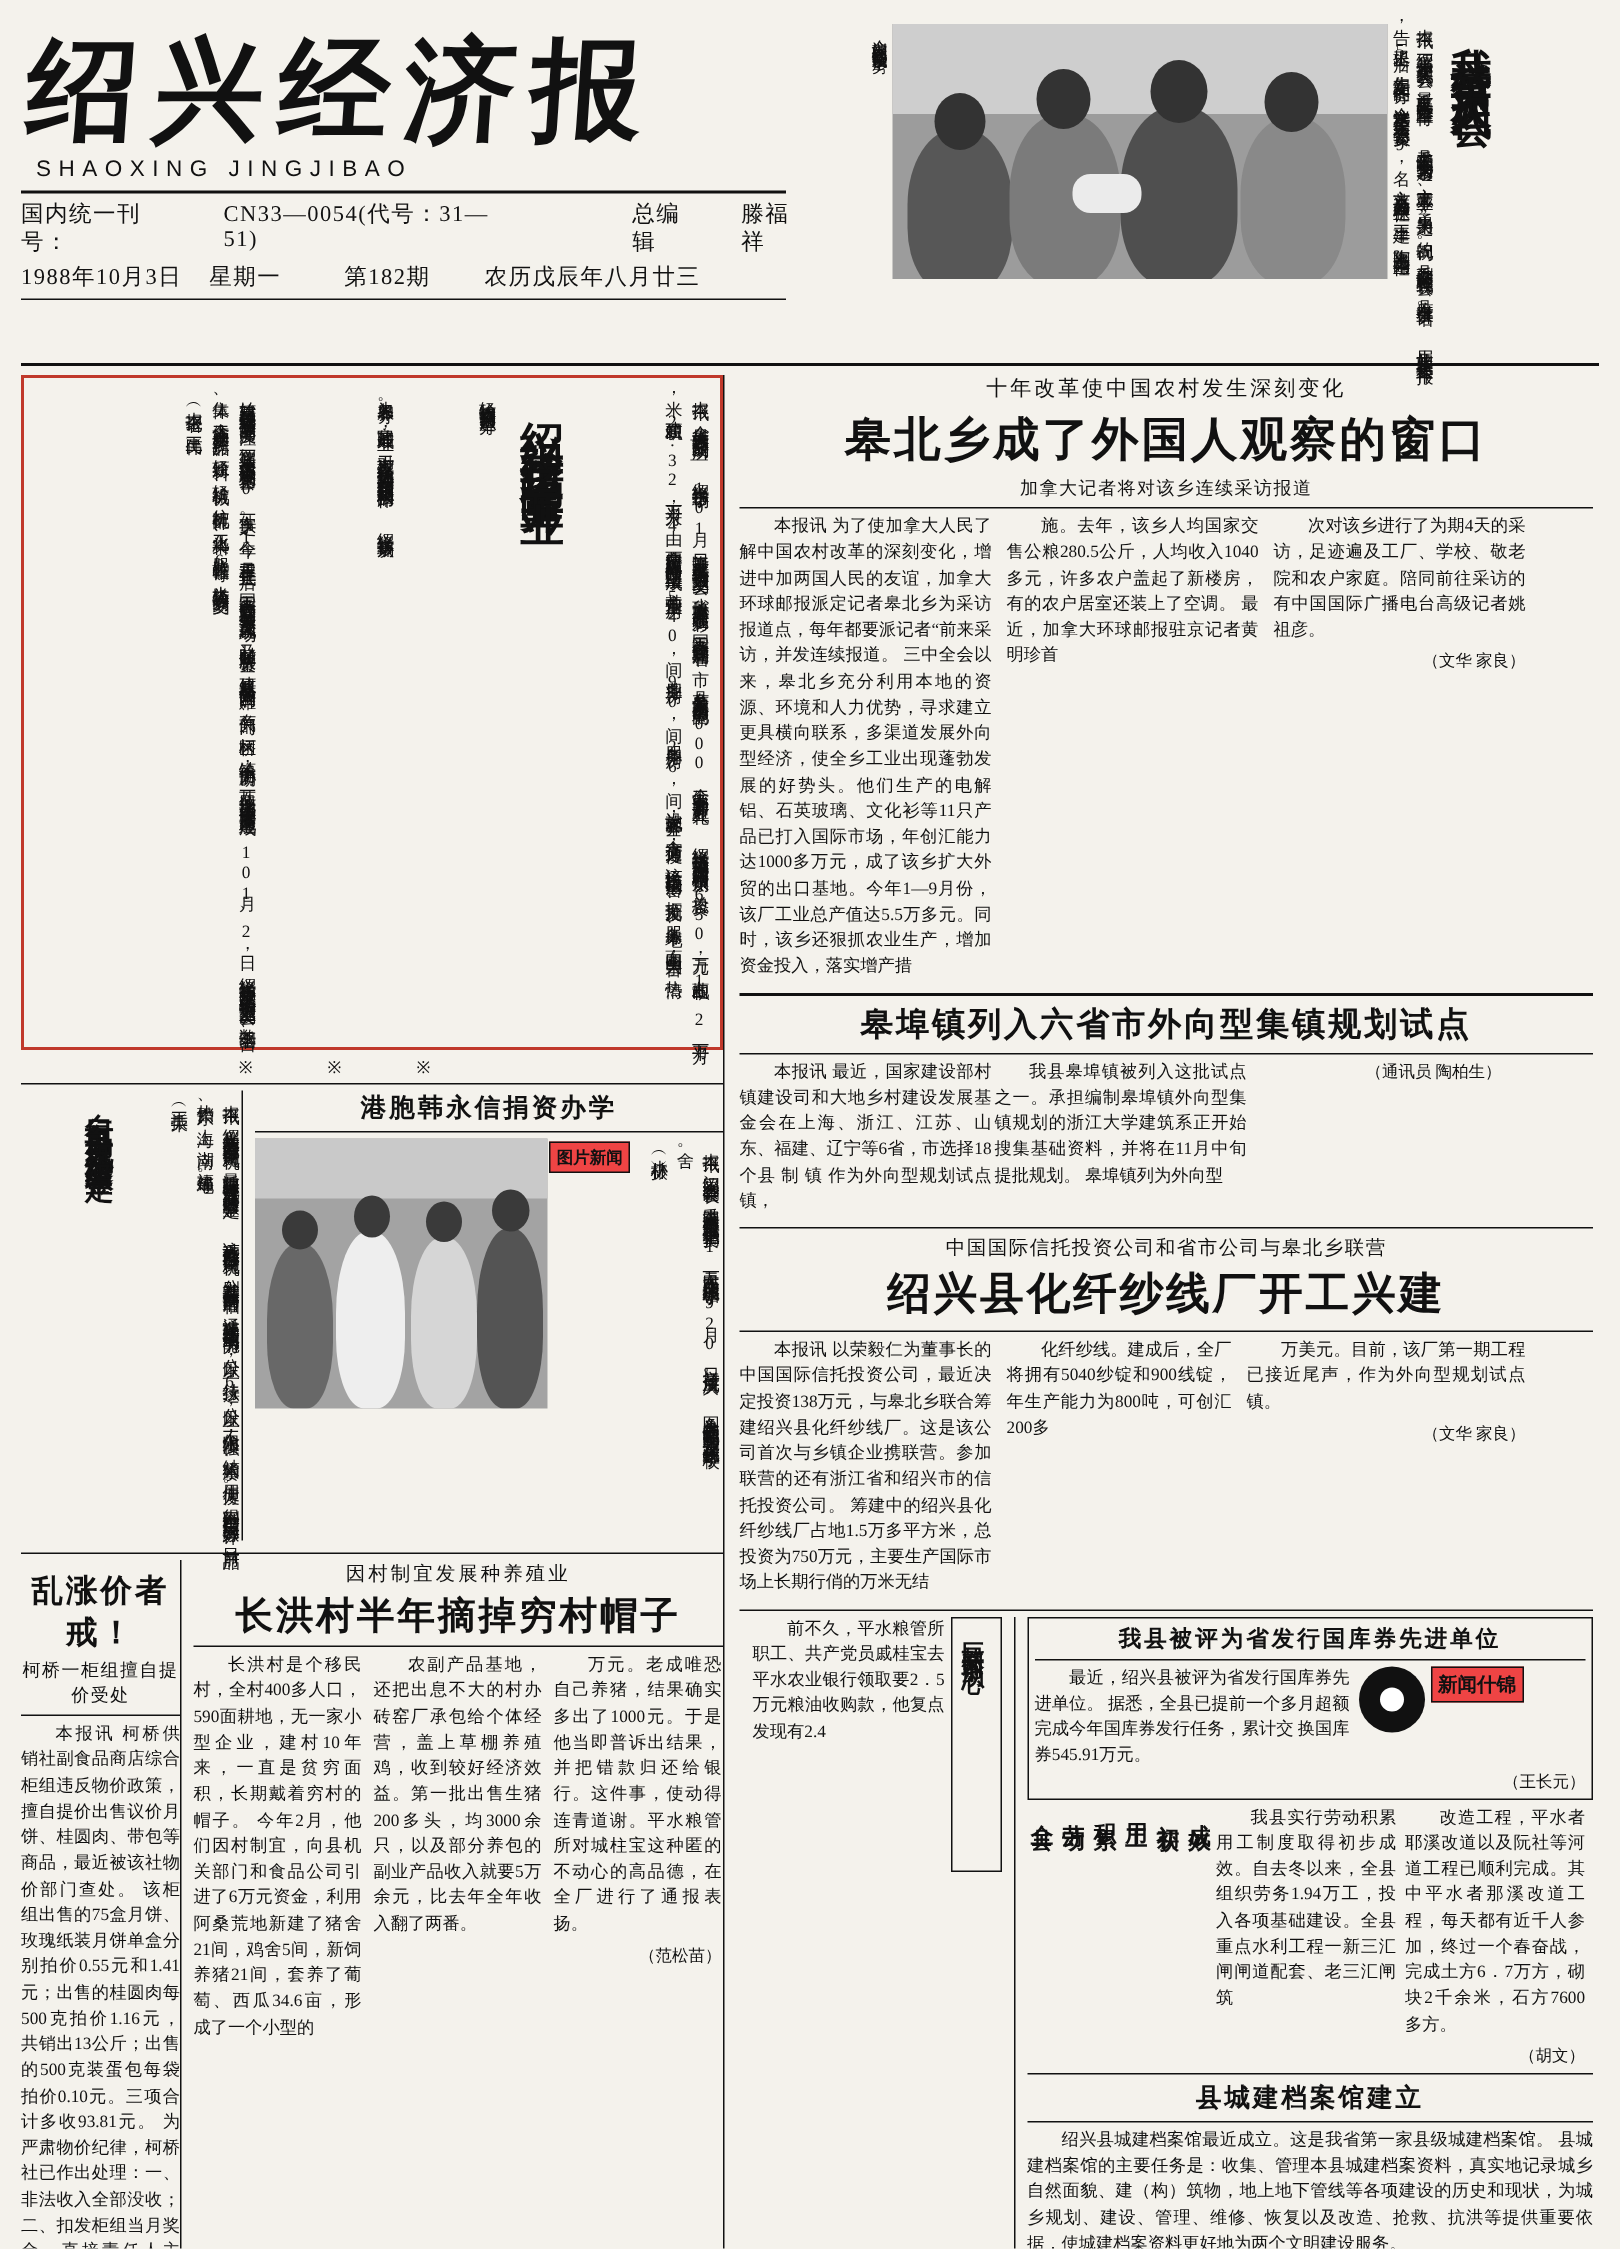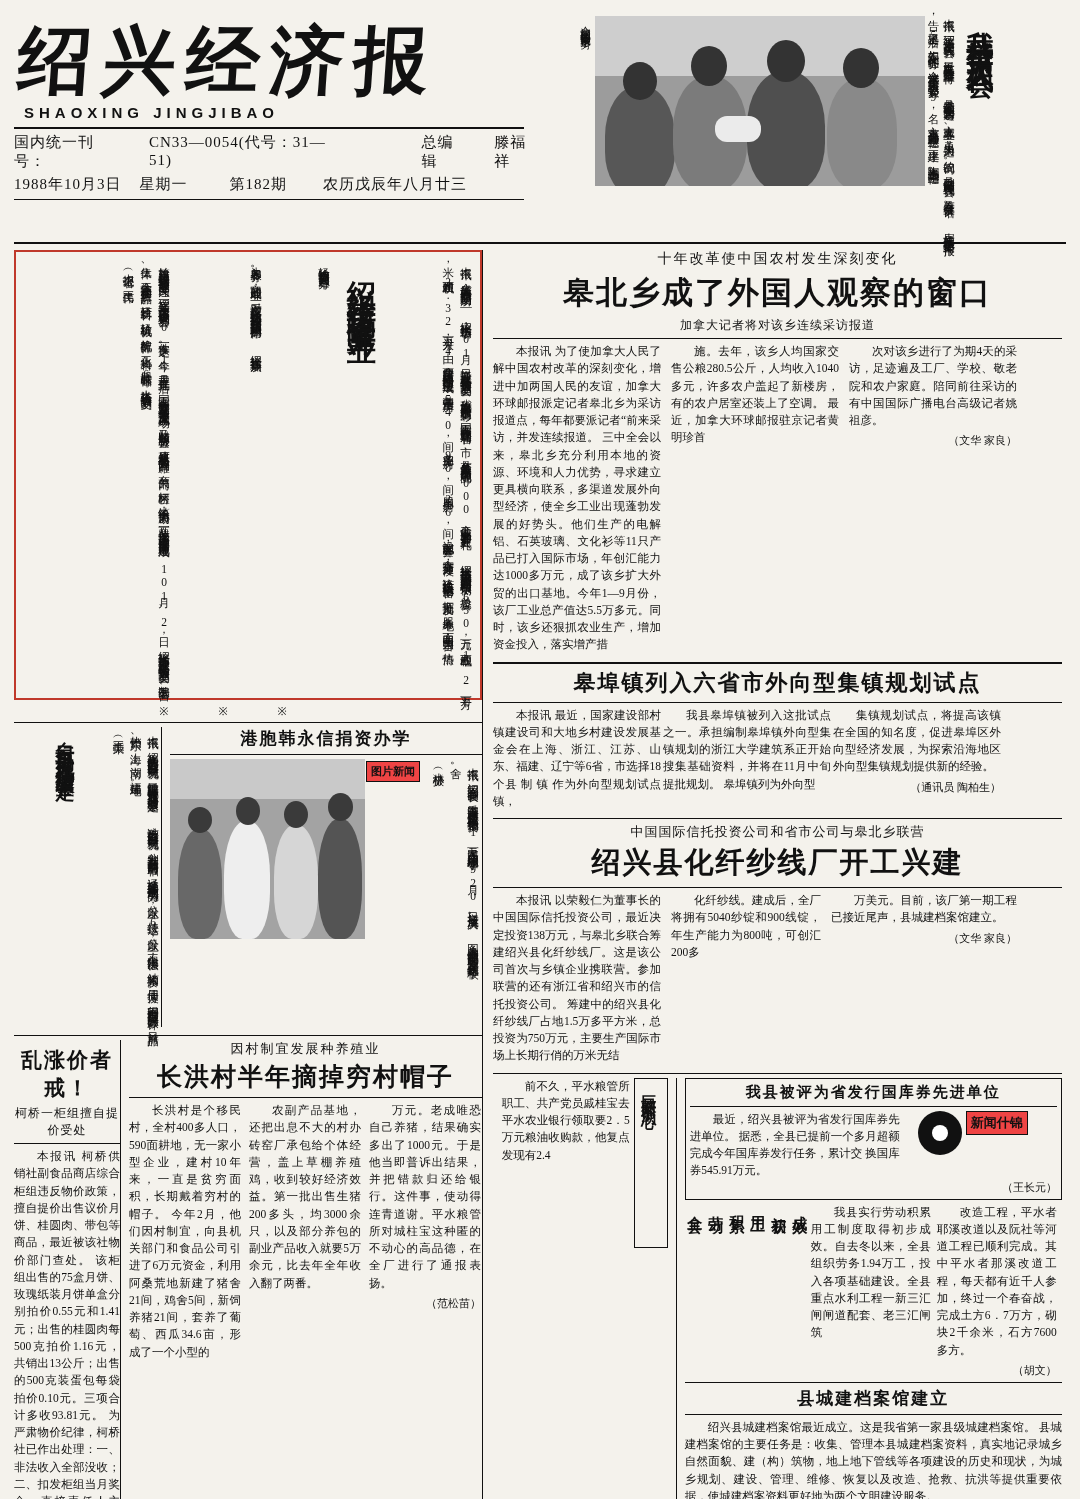--- a/index.html
+++ b/index.html
@@ -18,21 +18,21 @@
   .mast-title{
     font-family:"DejaVu Serif",serif;
     font-size:74px;font-weight:bold;letter-spacing:10px;
     line-height:1.05;
     -webkit-text-stroke:0px;
     transform:skewX(-4deg);
     margin:12px 0 0 4px;
   }
   .mast-pinyin{
     font-family:"Liberation Sans",sans-serif;
-    font-size:15px;letter-spacing:5px;font-weight:bold;
+    font-size:15px;letter-spacing:5px;font-weight:normal;
     margin:4px 0 0 10px;
   }
   .mast-rule{border-top:2px solid #111;margin:6px 0 4px 0;width:510px;}
   .mast-line1{font-size:15px;letter-spacing:1px;display:flex;gap:26px;}
   .mast-line2{font-size:15px;letter-spacing:1px;display:flex;gap:18px;margin-top:4px;}
   .mast-rule2{border-top:1px solid #111;margin:5px 0 0 0;width:510px;}
 
   .mast-photo{
     width:330px;height:170px;margin-top:6px;
     background:#9a9a96;
@@ -269,37 +269,36 @@
 
       <div class="thickrule"></div>
 
       <div class="hd-main" style="font-size:22px">皋埠镇列入六省市外向型集镇规划试点</div>
       <div class="rule"></div>
       <div style="display:flex;gap:2px;">
         <p class="body" style="width:168px">本报讯 最近，国家建设部村镇建设司和大地乡村建设发展基金会在上海、浙江、江苏、山东、福建、辽宁等6省，市选择18个县 制 镇 作为外向型规划试点镇，</p>
         <p class="body" style="width:168px">我县皋埠镇被列入这批试点之一。承担编制皋埠镇外向型集镇规划的浙江大学建筑系正开始搜集基础资料，并将在11月中旬提批规划。
 皋埠镇列为外向型</p>
         <div style="width:168px">
-          <p class="body">集镇规划试点，将提高该镇在全国的知名度，促进皋埠区外向型经济发展，为探索沿海地区外向型集镇规划提供新的经验。</p>
           <div class="sig">（通讯员 陶柏生）</div>
         </div>
       </div>
 
       <div class="rule"></div>
 
       <div class="center" style="font-size:13px;letter-spacing:1px">中国国际信托投资公司和省市公司与皋北乡联营</div>
       <div class="hd-main" style="font-size:29px;margin-top:2px">绍兴县化纤纱线厂开工兴建</div>
       <div class="rule"></div>
 
       <div style="display:flex;gap:10px;">
         <p class="body" style="width:168px">本报讯 以荣毅仁为董事长的中国国际信托投资公司，最近决定投资138万元，与皋北乡联合筹建绍兴县化纤纱线厂。这是该公司首次与乡镇企业携联营。参加联营的还有浙江省和绍兴市的信托投资公司。
 筹建中的绍兴县化纤纱线厂占地1.5万多平方米，总投资为750万元，主要生产国际市场上长期行俏的万米无结</p>
         <p class="body" style="width:150px">化纤纱线。建成后，全厂将拥有5040纱锭和900线锭，年生产能力为800吨，可创汇200多</p>
         <div style="width:186px">
-          <p class="body">万美元。目前，该厂第一期工程已接近尾声，县城建档案馆建立。</p>
+          <p class="body">万美元。目前，该厂第一期工程已接近尾声，作为外向型规划试点镇。</p>
           <div class="sig">（文华 家良）</div>
         </div>
       </div>
 
       <div class="rule"></div>
 
       <div style="display:flex;gap:8px;margin-top:2px">
 
         <div style="width:176px">
           <div style="display:flex;flex-direction:row-reverse;gap:4px;height:250px">
@@ -307,21 +306,21 @@
               <div class="vbig-head" style="font-size:15px">巨款面前不动心</div>
             </div>
             <p class="body" style="width:128px">前不久，平水粮管所职工、共产党员戚桂宝去平水农业银行领取要2．5万元粮油收购款，他复点发现有2.4</p>
           </div>
         </div>
 
         <div class="sep-v" style="width:380px;padding-left:8px">
           <div class="boxsolid" style="margin-bottom:4px">
             <div class="hd-main" style="font-size:15px">我县被评为省发行国库券先进单位</div>
             <div class="rule"></div>
-            <div style="display:flex;gap:18px;">
+            <div style="display:flex;gap:6px;">
               <p class="body" style="width:210px;margin:0">最近，绍兴县被评为省发行国库券先进单位。
 据悉，全县已提前一个多月超额完成今年国库券发行任务，累计交 换国库券545.91万元。</p>
               <div style="width:130px;display:flex;align-items:flex-start;gap:4px">
                 <div style="width:44px;height:44px;border-radius:50%;background:#111;position:relative;overflow:hidden">
                   <div style="position:absolute;left:14px;top:14px;width:16px;height:16px;border-radius:50%;background:#fff"></div>
                 </div>
                 <span class="badge" style="font-size:13px">新闻什锦</span>
               </div>
             </div>
             <div class="sig">（王长元）</div>

